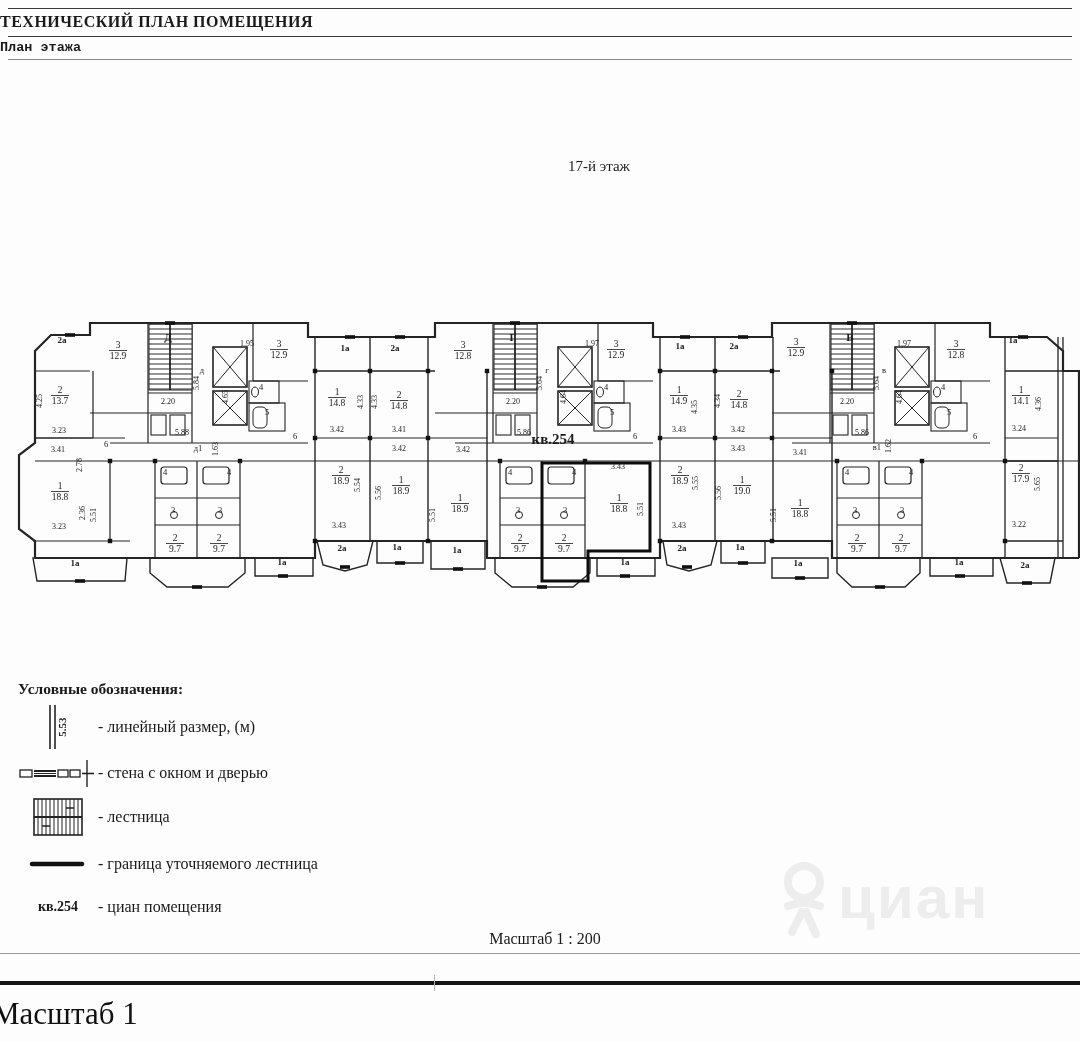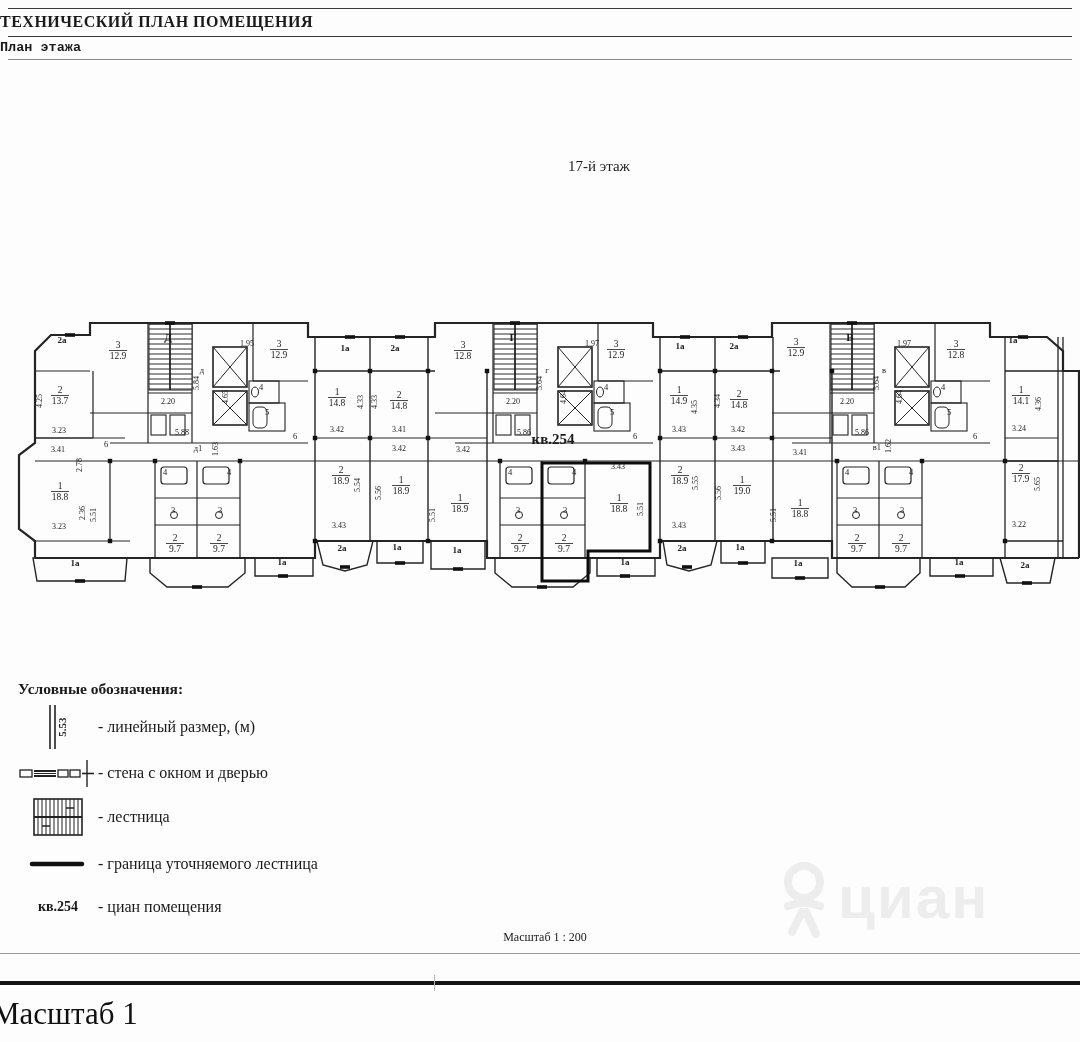--- a/index.html
+++ b/index.html
@@ -16,21 +16,21 @@
   .floor-label{position:absolute;top:158px;left:430px;width:200px;text-align:right;
                font-size:15px;}
   #plan-wrap{position:absolute;left:15px;top:313px;width:1065px;height:292px;}
   #plan-wrap svg{display:block;}
   .legend{position:absolute;left:18px;top:680px;width:440px;}
   .legend-title{font-weight:bold;font-size:15.5px;margin-bottom:3px;}
   .legend-item{display:flex;align-items:center;}
   .legend-sym{width:80px;display:flex;justify-content:center;align-items:center;flex:0 0 80px;}
   .legend-text{font-size:16px;}
   .kv-bold{font-weight:bold;font-size:14px;}
-  .scale-label{position:absolute;top:930px;left:420px;width:250px;text-align:center;font-size:12px;}
+  .scale-label{position:absolute;top:930px;left:420px;width:250px;text-align:center;font-size:16px;}
   #footer-thinline{position:absolute;top:953px;left:0;width:1080px;height:1px;background:#9a9a9a;}
   #footer-thickline{position:absolute;top:981px;left:0;width:1080px;height:4px;background:#151515;}
   #footer-tick{position:absolute;top:975px;left:434px;width:1px;height:16px;background:#b5b5b5;}
   .page-cut-text{position:absolute;top:996px;left:-8px;font-size:31px;color:#111;}
   .watermark{position:absolute;top:856px;left:768px;display:flex;align-items:center;
              color:#ededed;pointer-events:none;}
   .watermark-text{font-family:"Liberation Sans","DejaVu Sans",sans-serif;
                   font-size:60px;font-weight:bold;letter-spacing:2px;line-height:1;}
   .lgsvg{overflow:visible}
 </style>

